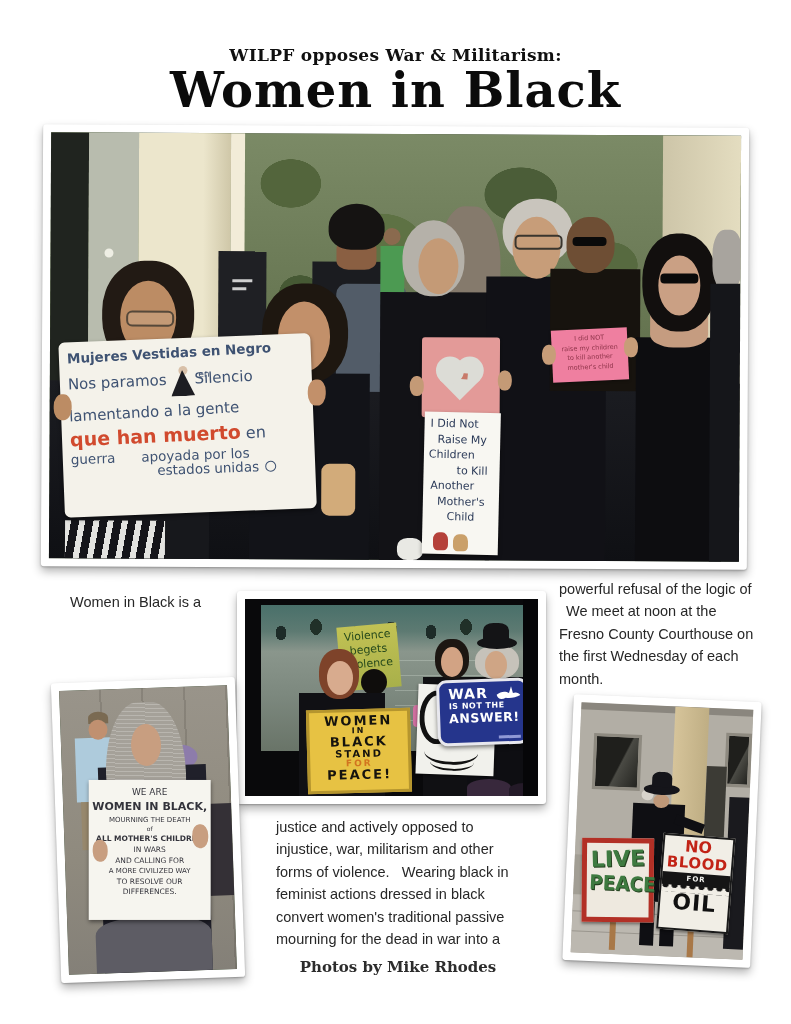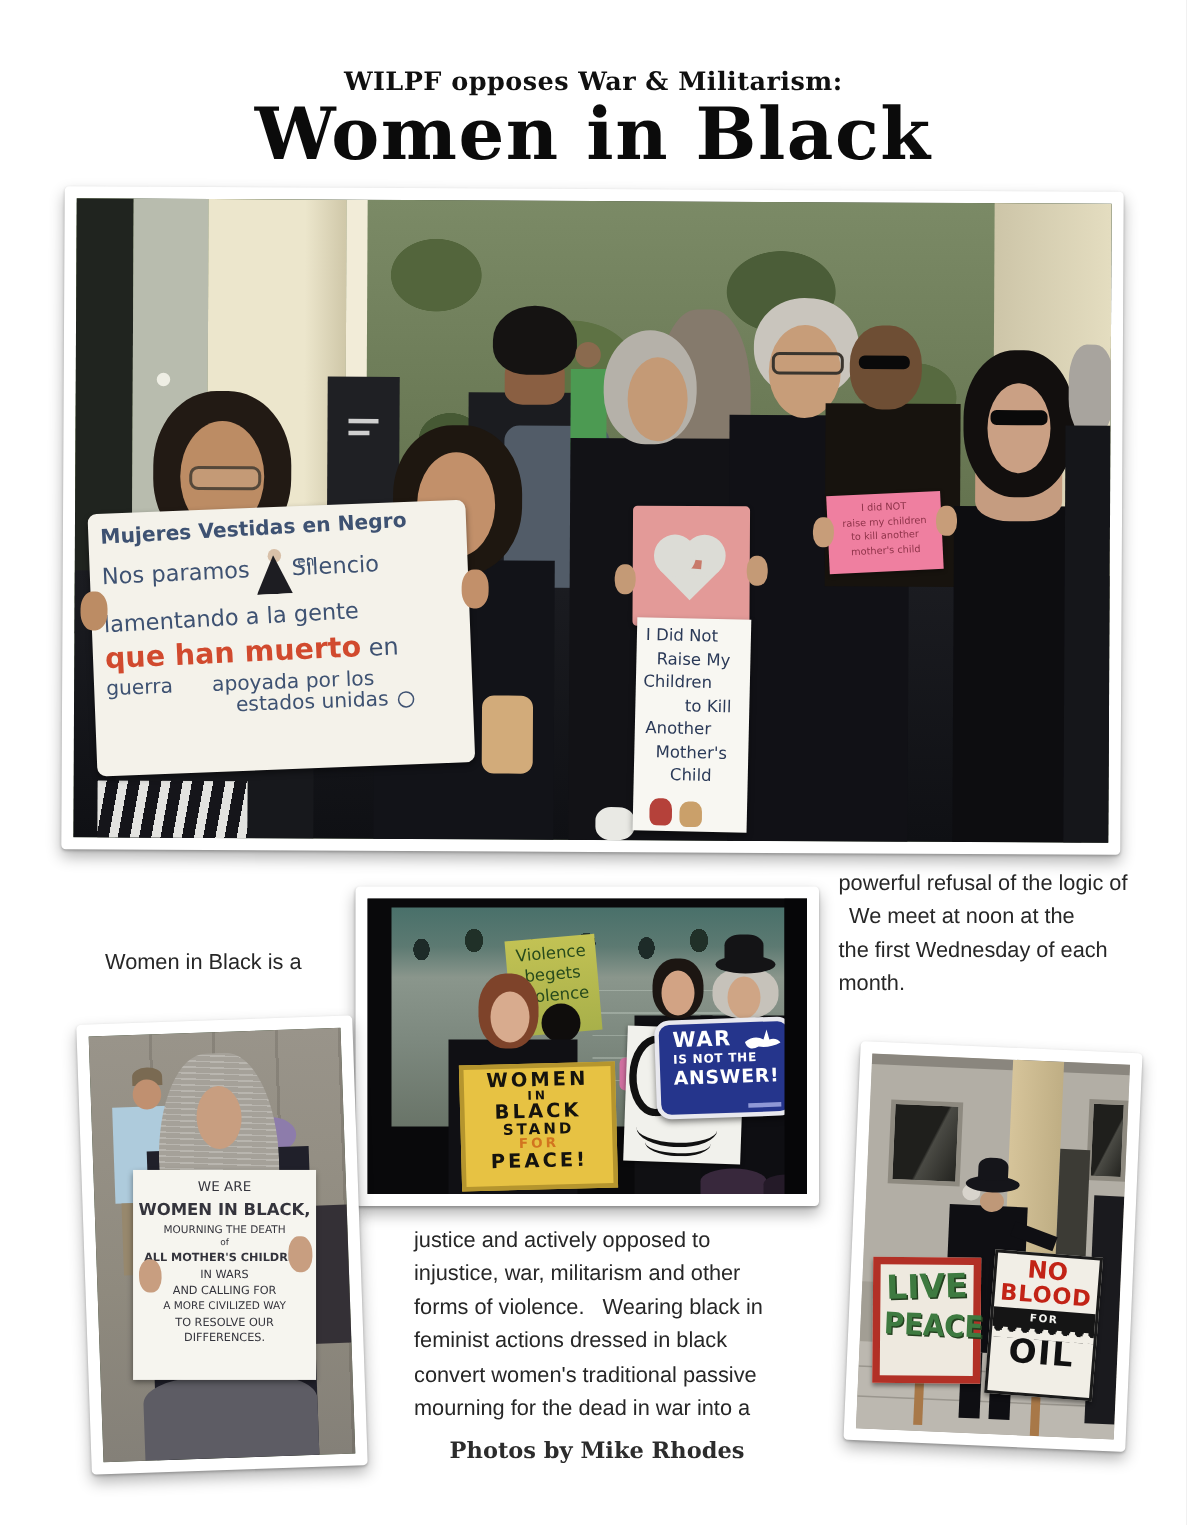--- a/index.html
+++ b/index.html
@@ -13,21 +13,21 @@
          font-family:"DejaVu Serif",serif;font-weight:bold;font-size:48px;color:#0b0b0b;letter-spacing:1px;}
 
   
   .textcol{position:absolute;font-size:14.5px;color:#272727;}
   .textcol .ln{white-space:pre;line-height:21.6px;}
   .col-left{left:44px;top:592px;}
   .col-right{left:559px;top:578px;}
   .col-right .ln{line-height:22.4px;}
   .col-mid{left:276px;top:816px;}
   .col-mid .ln{line-height:22.4px;}
-  .ind-lg{padding-left:26px;margin-top:40px;}
+  .ind-lg{padding-left:26px;}
   .ind-sm{padding-left:7px;}
   .credit{position:absolute;left:260px;width:276px;top:958px;text-align:center;
           font-family:"DejaVu Serif",serif;font-weight:bold;font-size:15px;color:#2c2c2c;}
 
   
   .photo{position:absolute;background:#fff;border-radius:3px;padding:8px;box-sizing:border-box;
          box-shadow:0 1px 2px rgba(0,0,0,.25),0 5px 10px rgba(0,0,0,.3);}
   .scene{position:relative;width:100%;height:100%;overflow:hidden;background:#44503a;}
   .a{position:absolute;}
   .photo-main{left:42px;top:126px;width:706px;height:442px;transform:rotate(.3deg);}
@@ -372,20 +372,21 @@
     </div>
   </figure>
 
   <div class="textcol col-left">
     <div class="ln ind-lg">Women in Black is a</div>
   </div>
 
   <div class="textcol col-right">
     <div class="ln">powerful refusal of the logic of</div>
     <div class="ln ind-sm">We meet at noon at the</div>
+    <div class="ln">Fresno County Courthouse on</div>
     <div class="ln">the first Wednesday of each</div>
     <div class="ln">month.</div>
   </div>
 
   <figure class="photo photo-stage" style="margin:0;">
     <div class="scene" style="background:#09090b;">
       <div class="a ss-base"></div>
       <div class="a ss-screen"></div>
       <div class="a ss-heads"></div>
       <div class="a ss-scrib"></div>

